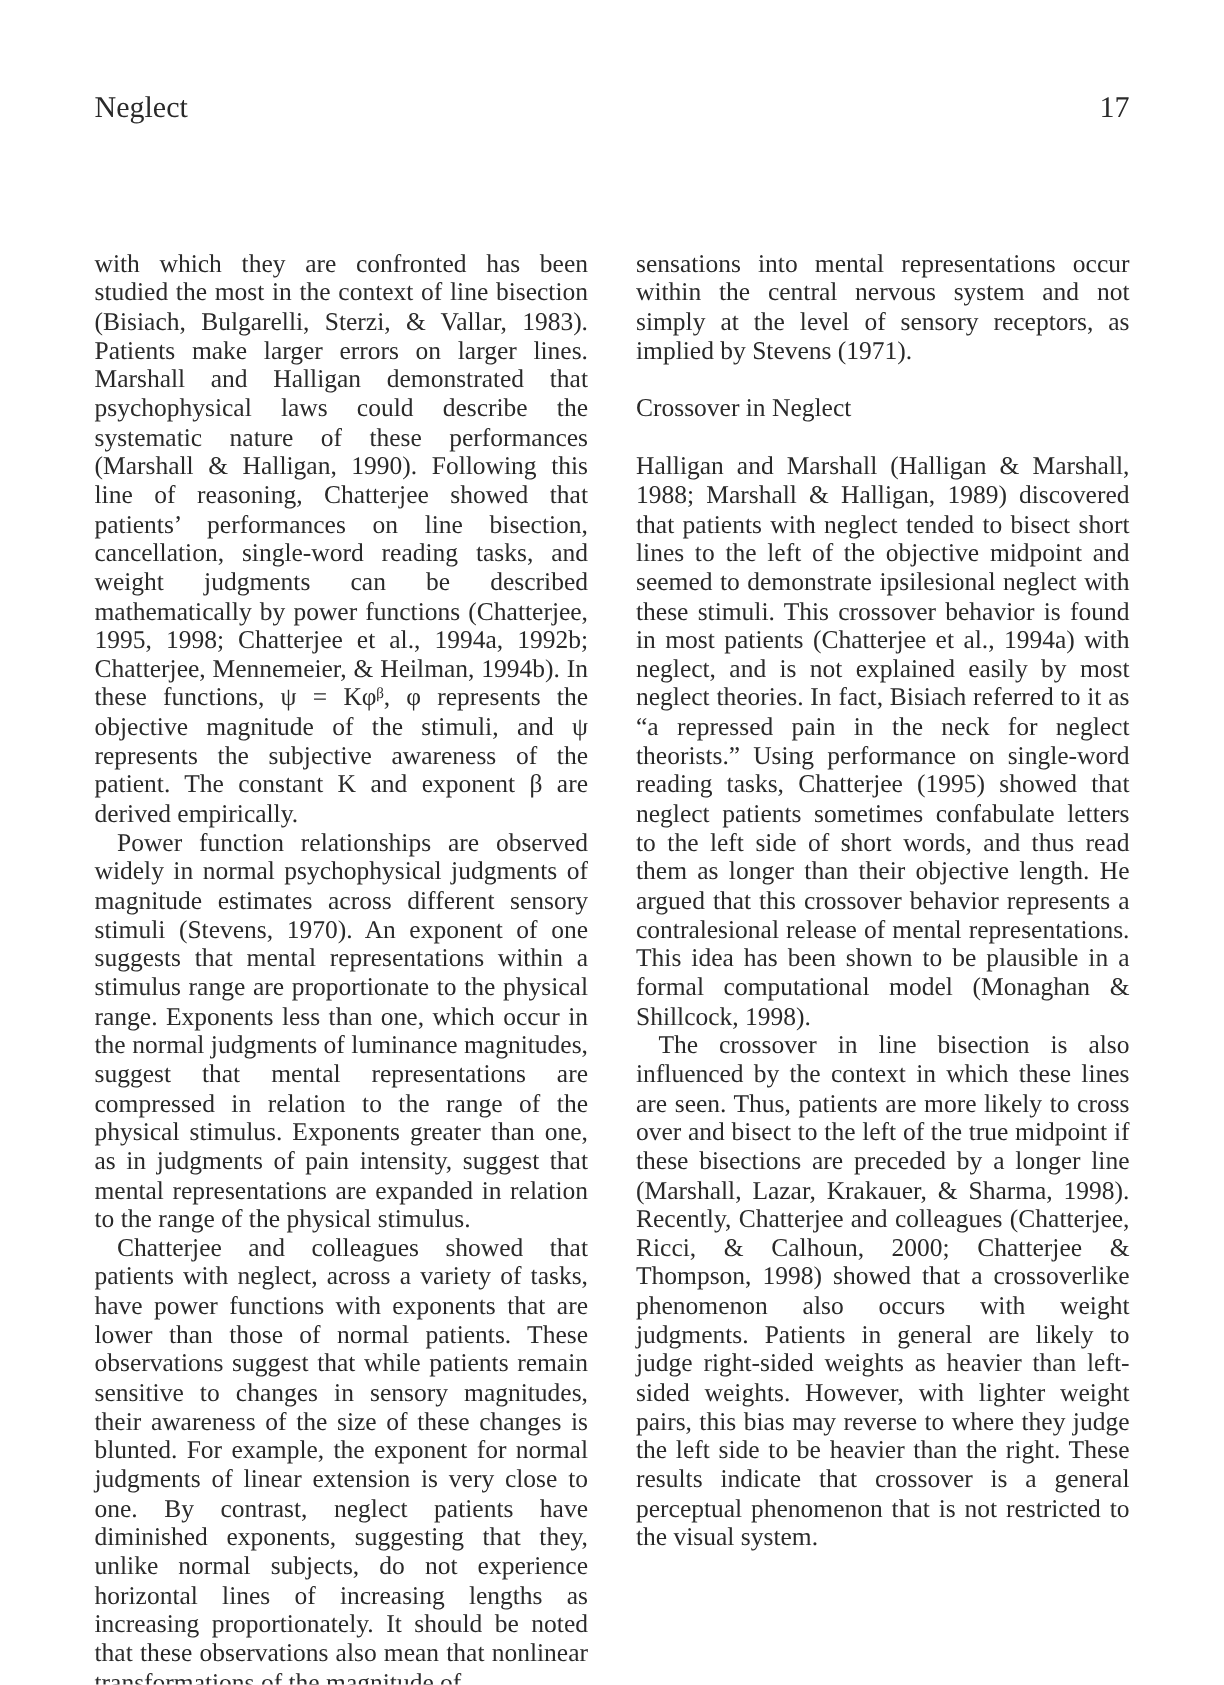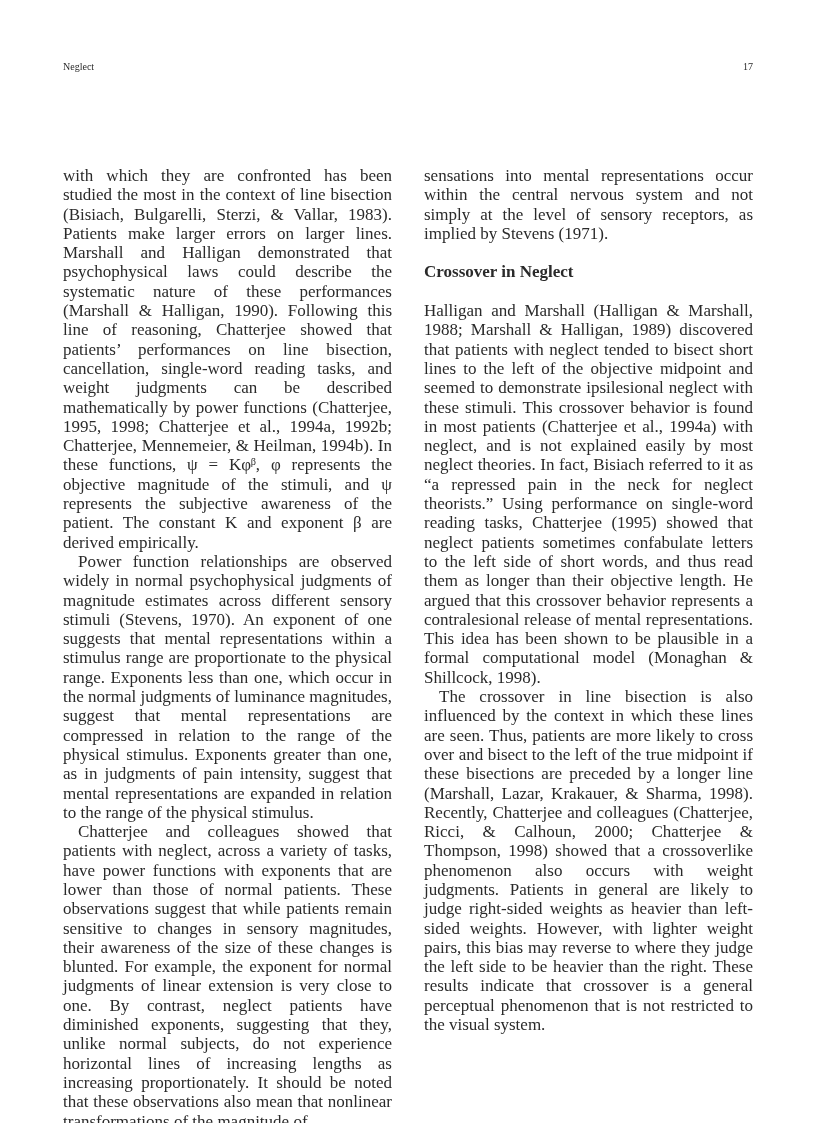--- a/index.html
+++ b/index.html
@@ -1,28 +1,28 @@
 <!DOCTYPE html>
 <html><head>
 <meta charset="utf-8">
 <style>
   html, body { margin: 0; padding: 0; background: #ffffff; }
   body { width: 816px; height: 1123px; position: relative; overflow: hidden;
          font-family: "Liberation Serif", "DejaVu Serif", serif; color: #2a2a2a; }
   .running-head { position: absolute; top: 61px; left: 63px; width: 690px; height: 20px;
-                  font-size: 10px; }
+                  font-size: 20px; }
   .running-head .title { position: absolute; left: 0; top: 0; }
   .running-head .page { position: absolute; right: 0; top: 0; }
   .col { position: absolute; top: 166px; width: 329px; font-size: 17px;
          line-height: 19.3px; text-align: justify; hyphens: manual; }
   .col.left { left: 63px; }
   .col.right { left: 424px; }
   .col p { margin: 0; }
   .col p.indent { text-indent: 15px; }
-  .heading { font-weight: bold; margin: 19.3px 0 19.3px 0 !important; text-align: left; }
+  .heading { font-weight: normal; margin: 19.3px 0 19.3px 0 !important; text-align: left; }
 </style>
 </head>
 <body>
 
 <div class="running-head">
   <span class="title">Neglect</span>
   <span class="page">17</span>
 </div>
 
 <div class="col left">

